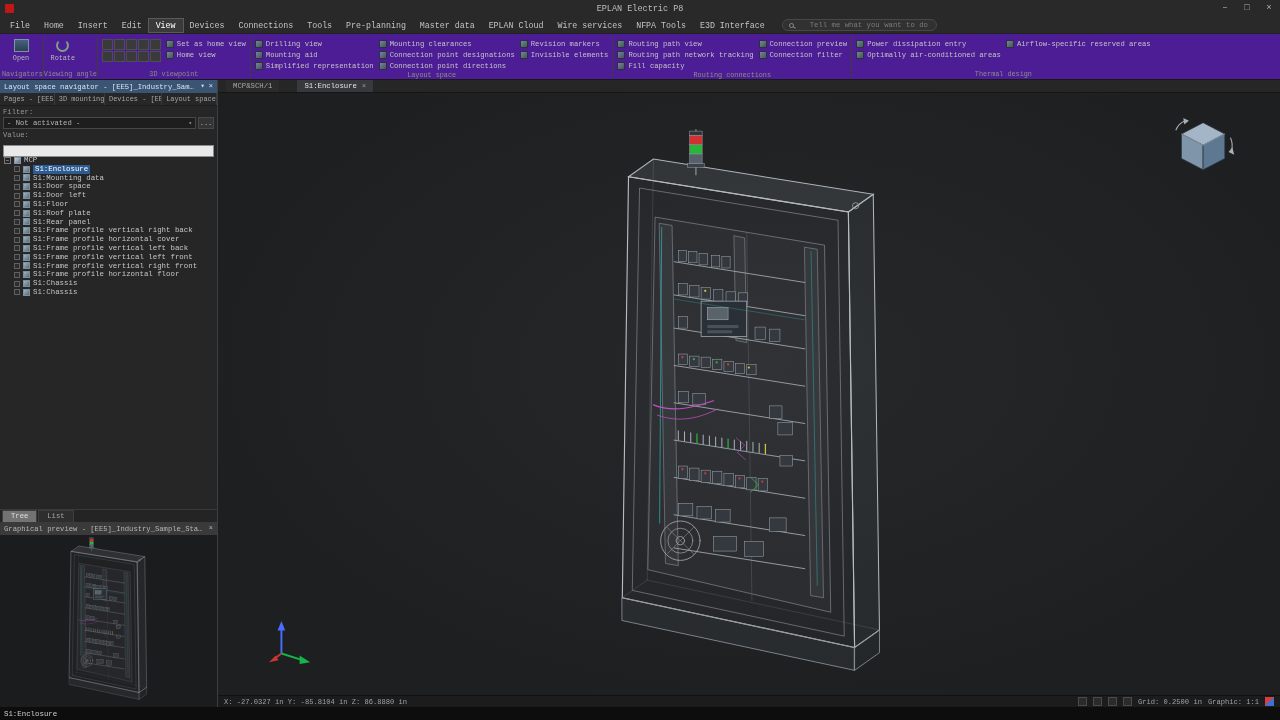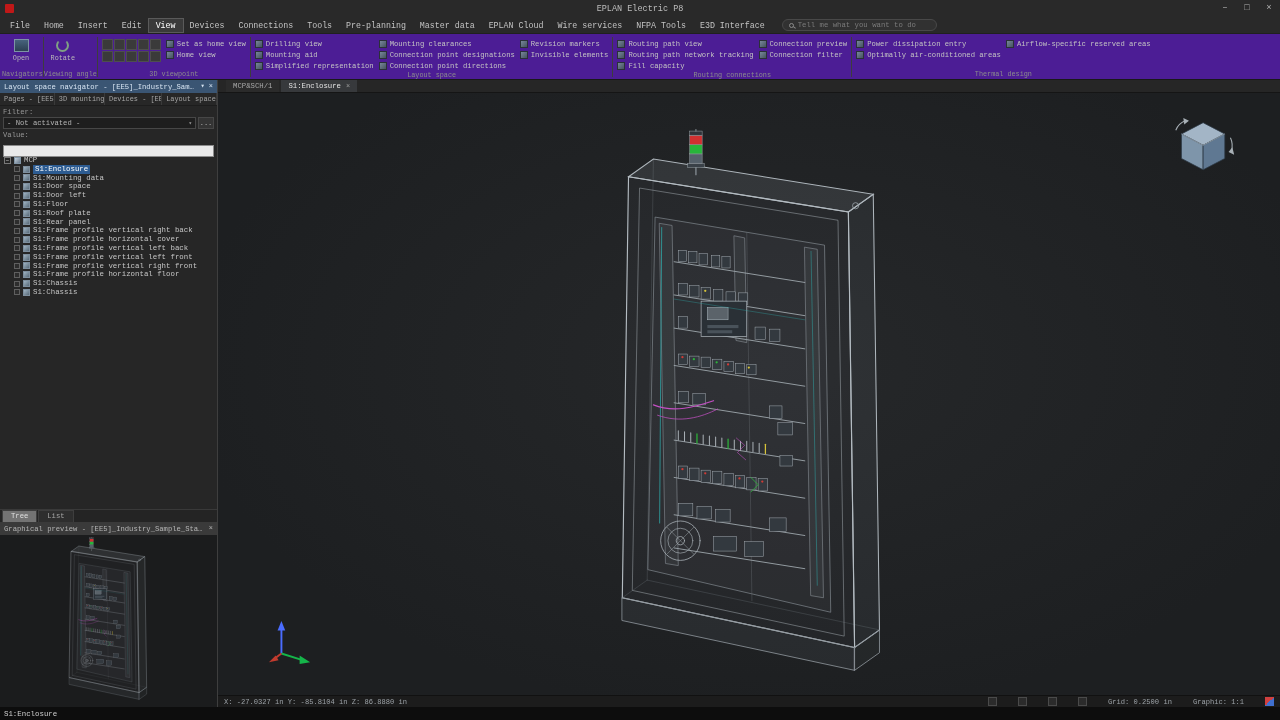--- a/index.html
+++ b/index.html
@@ -7,21 +7,21 @@
 .app{width:1280px;height:720px;background:#222;font-family:Liberation Mono, monospace;display:flex;flex-direction:column}
 .titlebar{height:17px;background:#292929;display:flex;align-items:center;position:relative;flex:0 0 auto}
 .logo{width:9px;height:9px;background:#c01818;margin-left:5px;border-radius:1px}
 .tb-title{position:absolute;left:0;right:0;text-align:center;font-size:8.5px;color:#bdbdbd;pointer-events:none}
 .win-btns{margin-left:auto;display:flex;z-index:1}
 .wbtn{width:22px;text-align:center;font-size:9px;color:#b0b0b0;line-height:17px}
 .menubar{height:17px;background:#292929;display:flex;align-items:center;padding-left:3px;flex:0 0 auto;border-bottom:1px solid #202020}
 .menu-items{display:flex;align-items:center}
 .menu-item{font-size:8.3px;color:#c3c3c3;padding:2px 7px;white-space:nowrap}
 .menu-item.active{background:#3a3a3a;outline:1px solid #5a5a5a;color:#fff}
-.search{margin-left:10px;width:155px;height:12px;border:1px solid #484848;background:#313131;border-radius:6px;display:flex;align-items:center;gap:4px;padding:0 6px}
+.search{margin-left:10px;width:155px;height:12px;border:1px solid #484848;background:#313131;border-radius:6px;display:flex;align-items:center;gap:16px;padding:0 6px}
 .mag{width:5px;height:5px;border:1px solid #8a8a8a;border-radius:50%;position:relative;flex:0 0 auto}
 .mag::after{content:"";position:absolute;width:3px;height:1px;background:#8a8a8a;right:-3px;bottom:-1px;transform:rotate(40deg)}
 .search-ph{font-size:7.3px;color:#7b7b7b;white-space:nowrap}
 .ribbon{height:46px;background:#4c1d95;border-bottom:1px solid #191919;display:flex;align-items:stretch;padding:1px 2px 0;flex:0 0 auto}
 .rb-group{display:flex;flex-direction:column}
 .rb-content{flex:1;display:flex;align-items:flex-start;gap:5px;padding:1px 4px 0}
 .rb-label{font-size:6.8px;color:#8c8c8c;text-align:center;padding-bottom:1px;white-space:nowrap}
 .rb-sep{width:1px;background:#3d3d3d;margin:2px 0}
 .rb-big{display:flex;flex-direction:column;align-items:center;width:30px;padding-top:3px}
 .rb-bigic{width:15px;height:13px}
@@ -58,29 +58,29 @@
 .tw-box{width:7px;height:7px;border:1px solid #787878;color:#cfcfcf;font-size:6px;line-height:5px;text-align:center;flex:0 0 auto}
 .tree-chk{width:6px;height:6px;border:1px solid #5f5f5f;background:#2d2d2d;flex:0 0 auto}
 .tree-ico{width:7px;height:7px;flex:0 0 auto}
 .tree-ico.folder{background:linear-gradient(135deg,#c4d1dc,#67788a);border:1px solid #8195a6}
 .tree-ico.part{background:linear-gradient(135deg,#9fb3c2,#586a78);border:1px solid #7d8e9d}
 .bottom-tabs{height:13px;flex:0 0 auto;background:#242424;border-top:1px solid #393939;display:flex;align-items:flex-end;gap:1px;padding-left:2px}
 .btab{font-size:7.2px;color:#a5a5a5;background:#2e2e2e;border:1px solid #3e3e3e;border-bottom:none;padding:0 8px;line-height:11px}
 .btab.active{background:#737373;color:#e0e0e0}
 .preview-body{height:172px;flex:0 0 auto;background:#1b1c1d;display:flex;align-items:center;justify-content:center}
 .right{flex:1;display:flex;flex-direction:column;min-width:0}
-.vp-tabs{height:13px;flex:0 0 auto;background:#262626;border-bottom:1px solid #151515;display:flex;align-items:flex-end;padding-left:8px;gap:2px}
+.vp-tabs{height:13px;flex:0 0 auto;background:#262626;border-bottom:1px solid #151515;display:flex;align-items:flex-end;padding-left:8px;gap:18px}
 .vp-tab{display:flex;align-items:center;gap:5px;font-size:7.3px;color:#a8a8a8;background:#2b2b2b;padding:0 7px;line-height:12px}
 .vp-tab.active{background:#37393c;color:#e2e2e2}
 .vp-close{font-size:7px;color:#9c9c9c}
 .canvas{flex:1;position:relative;background:radial-gradient(ellipse at 52% 45%,#26282a 0%,#1d1f21 75%);min-height:0;overflow:hidden}
 .cab{position:absolute;left:396px;top:36px;width:280px;height:560px}
 .navcube{position:absolute;right:42px;top:24px;width:66px;height:66px}
 .triad{position:absolute;left:50px;bottom:30px;width:46px;height:46px}
-.status{height:12px;flex:0 0 auto;background:#1c1c1c;border-top:1px solid #111;display:flex;align-items:center;gap:21px;padding:0 6px;font-size:7.1px;color:#9ba1a6;white-space:nowrap}
+.status{height:12px;flex:0 0 auto;background:#1c1c1c;border-top:1px solid #111;display:flex;align-items:center;gap:6px;padding:0 6px;font-size:7.1px;color:#9ba1a6;white-space:nowrap}
 .sp{flex:1}
 .st-ico{width:9px;height:9px;border:1px solid #4a4a4a;background:#2b2b2b;flex:0 0 auto}
 .st-chip{width:9px;height:9px;background:linear-gradient(135deg,#d04040 50%,#4070d0 50%);flex:0 0 auto}
 .footer{height:13px;flex:0 0 auto;background:#0d0d0d;display:flex;align-items:center;padding:0 4px;font-size:7.4px;color:#cfcfcf}
 .hiddefs{position:absolute;width:0;height:0}
 </style>
 </head>
 <body>
 
 <div class="app">

